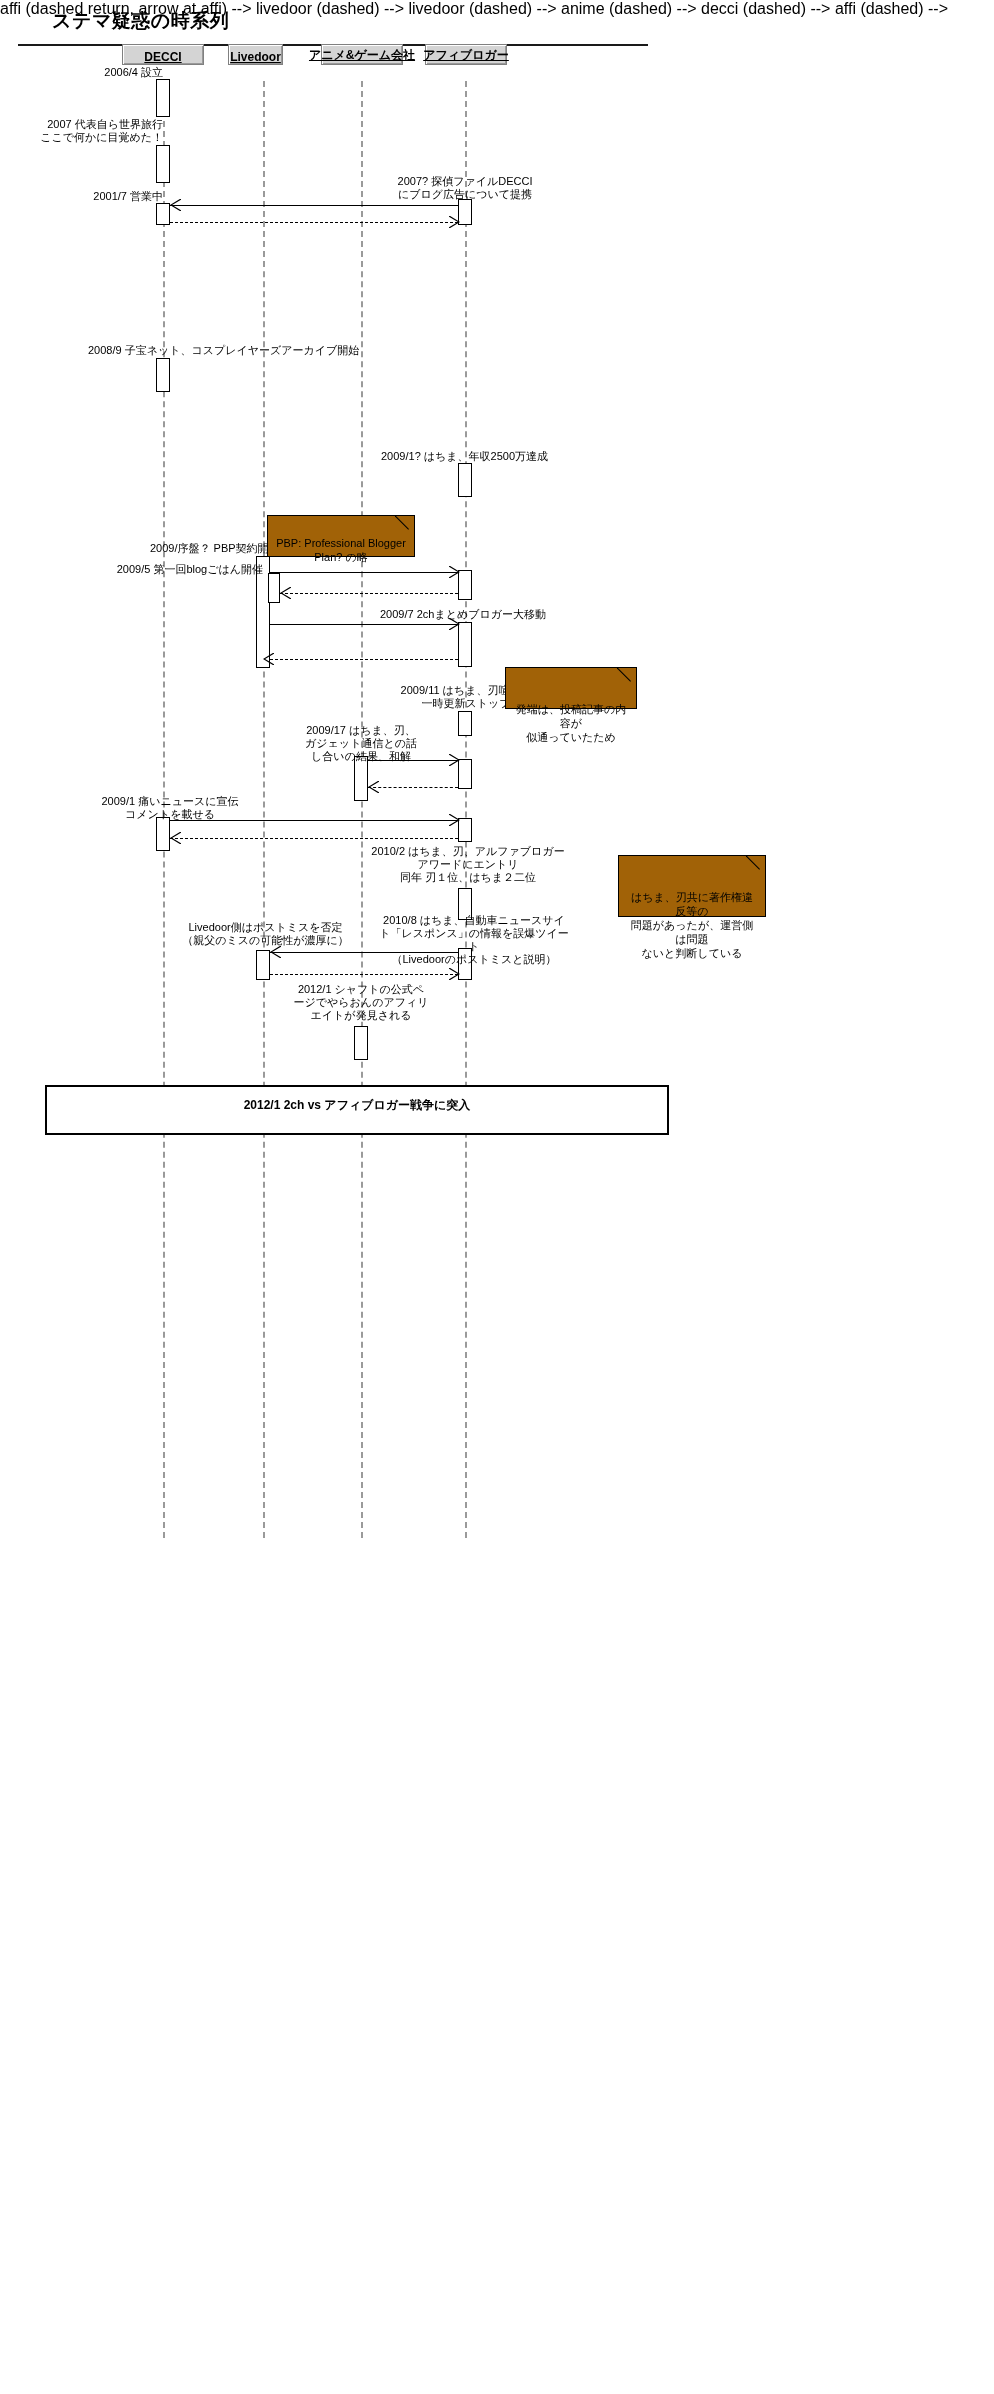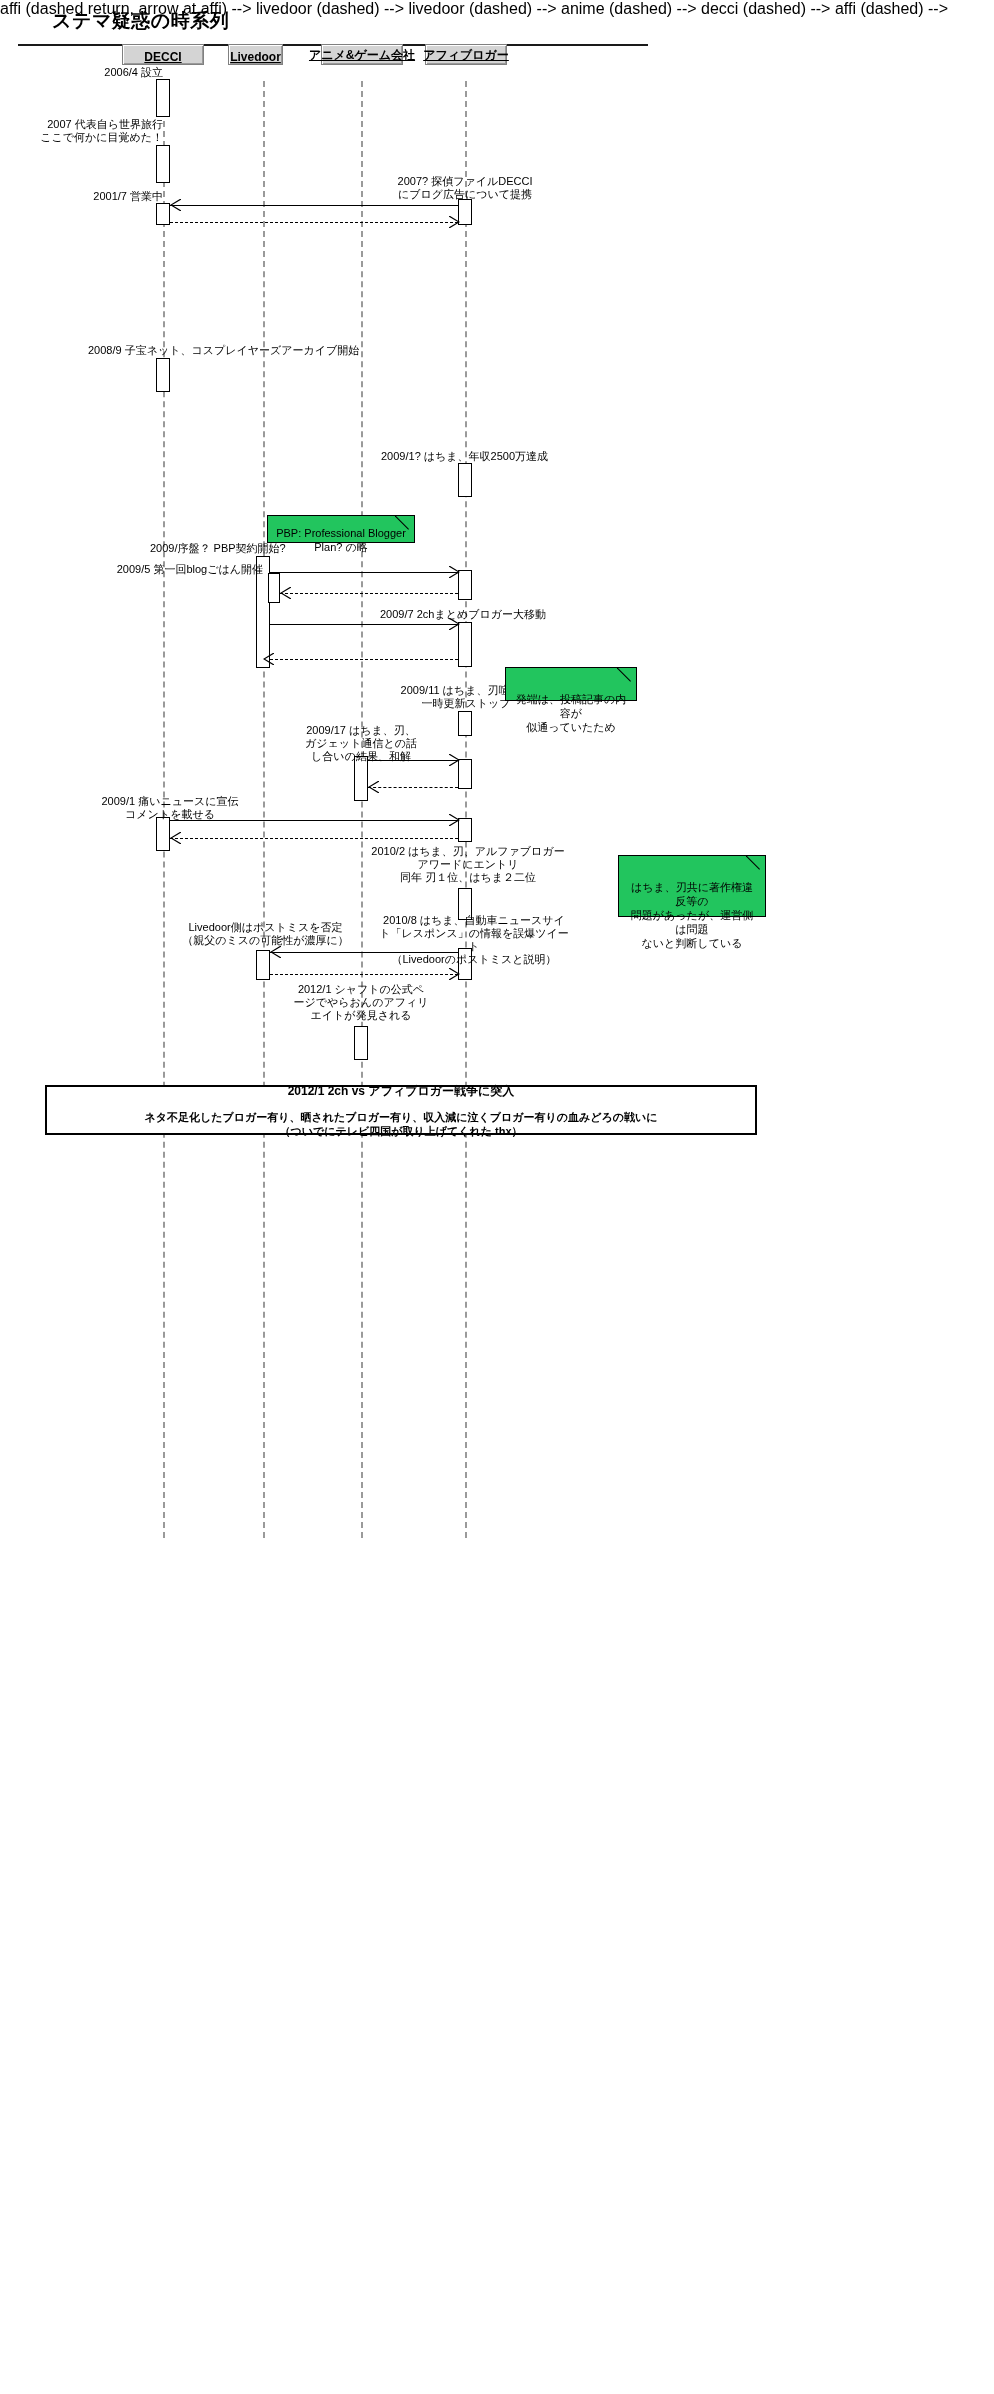--- a/index.html
+++ b/index.html
@@ -78,25 +78,25 @@
     line-height:13px;
     white-space:pre;
     z-index:6;
     background:transparent;
   }
   .msg-label.ctr{text-align:center;}
   .msg-label.rgt{text-align:right;}
   
   .note{
     position:absolute;
-    background:#22c55e;
+    background:#a16207;
     border:1px solid #000000;
     font-size:11px;
     line-height:14px;
-    padding:10px 8px;
+    padding:20px 8px;
     box-sizing:border-box;
     text-align:center;
     z-index:8;
   }
   .note-diag{
     position:absolute;
     top:-1px;right:-1px;
     width:20px;height:20px;
     overflow:hidden;
   }
@@ -325,19 +325,17 @@
     <polyline points="0,0 10,6 0,12" fill="none" stroke="#000" stroke-width="1.2"></polyline>
   </svg>
 
   
   <div class="msg-label ctr" style="left:288px;top:983px;width:146px;">2012/1 シャフトの公式ペ
 ージでやらおんのアフィリ
 エイトが発見される</div>
   <div class="activation" style="left:354px;top:1026px;width:14px;height:34px;"></div>
 
   
-  <div class="banner" style="left:45px;top:1085px;width:712px;height:50px;">
+  <div class="banner" style="left:45px;top:1085px;width:624px;height:50px;">
     <div class="b-head">2012/1 2ch vs アフィブロガー戦争に突入</div>
-    <div class="b-body">ネタ不足化したブロガー有り、晒されたブロガー有り、収入減に泣くブロガー有りの血みどろの戦いに
-（ついでにテレビ四国が取り上げてくれた thx）</div>
   </div>
 
 </div>
 
 </body></html>

